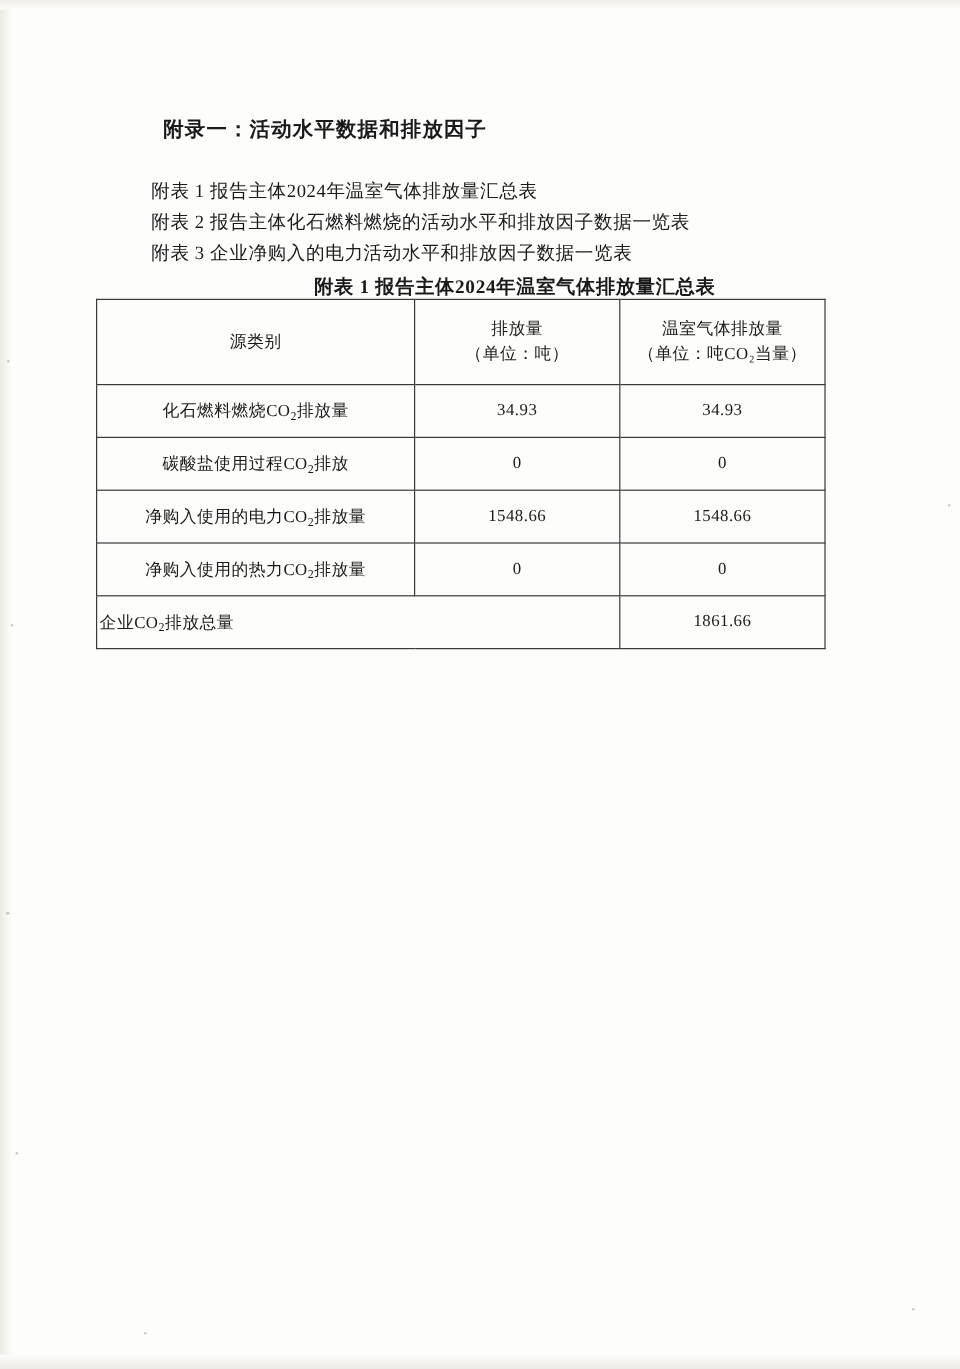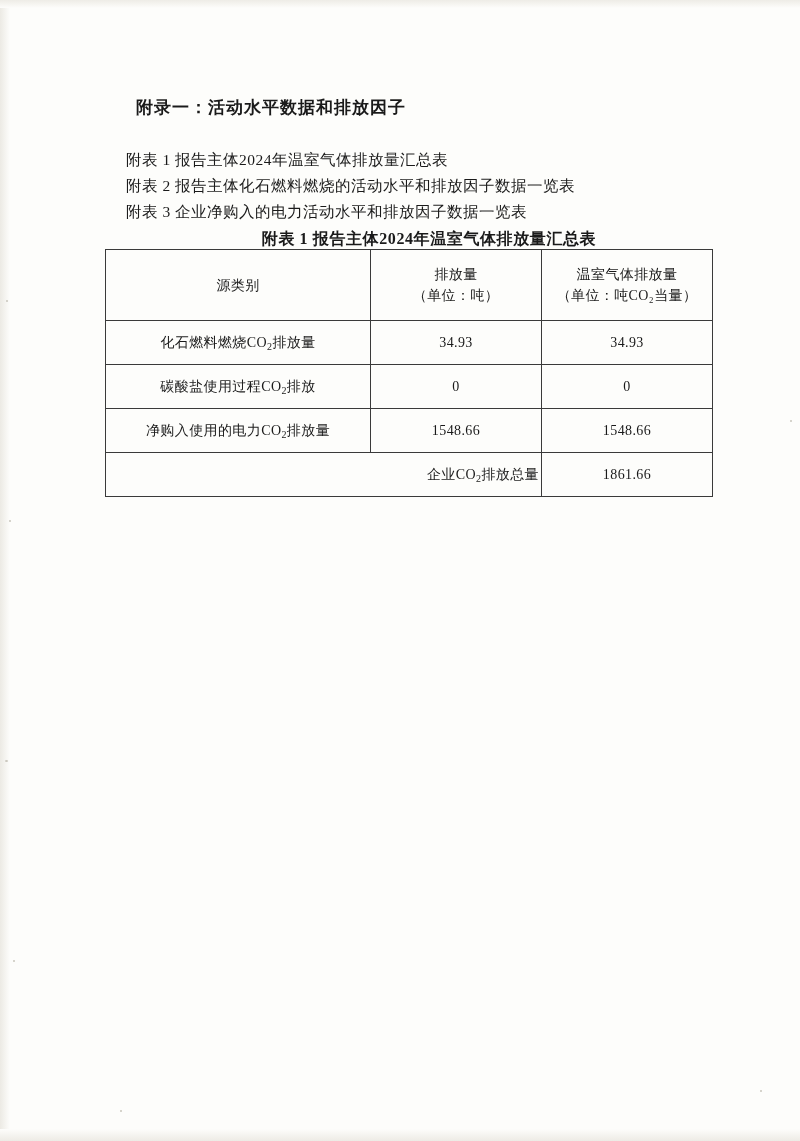--- a/index.html
+++ b/index.html
@@ -70,21 +70,21 @@
     top: 229px;
     text-align: center;
     font-size: 16px;
     font-weight: bold;
     letter-spacing: 0.6px;
     padding-left: 58px;
   }
 
   table.emissions {
     position: absolute;
-    left: 105px;
+    left: 80px;
     top: 249px;
     width: 608px;
     border-collapse: collapse;
     font-size: 14px;
   }
   table.emissions td, table.emissions th {
     border: 1px solid #3a3a3a;
     text-align: center;
     vertical-align: middle;
     font-weight: normal;
@@ -103,21 +103,21 @@
   .col-amt { width: 170px; }
   .col-ghg { width: 170px; }
   .two-line { line-height: 19px; }
   sub {
     font-size: 10px;
     vertical-align: baseline;
     position: relative;
     top: 3px;
   }
   .total-row td.total-label {
-    text-align: right;
+    text-align: left;
   }
 </style>
 </head>
 <body>
 
 <div class="page">
   <div class="scan-edge-left"></div>
   <div class="scan-edge-top"></div>
   <div class="scan-edge-bottom"></div>
 
@@ -177,20 +177,27 @@
 
 
         <tr>
           <td>
             <span>净购入使用的电力CO</span><sub>2</sub><span>排放量</span>
           </td>
           <td>1548.66</td>
           <td>1548.66</td>
         </tr>
 
+        <tr>
+          <td>
+            <span>净购入使用的热力CO</span><sub>2</sub><span>排放量</span>
+          </td>
+          <td>0</td>
+          <td>0</td>
+        </tr>
 
         <tr class="total-row">
           <td class="total-label" colspan="2">
             <span>企业CO</span><sub>2</sub><span>排放总量</span>
           </td>
           <td>1861.66</td>
         </tr>
 
       </tbody>
     </table>

